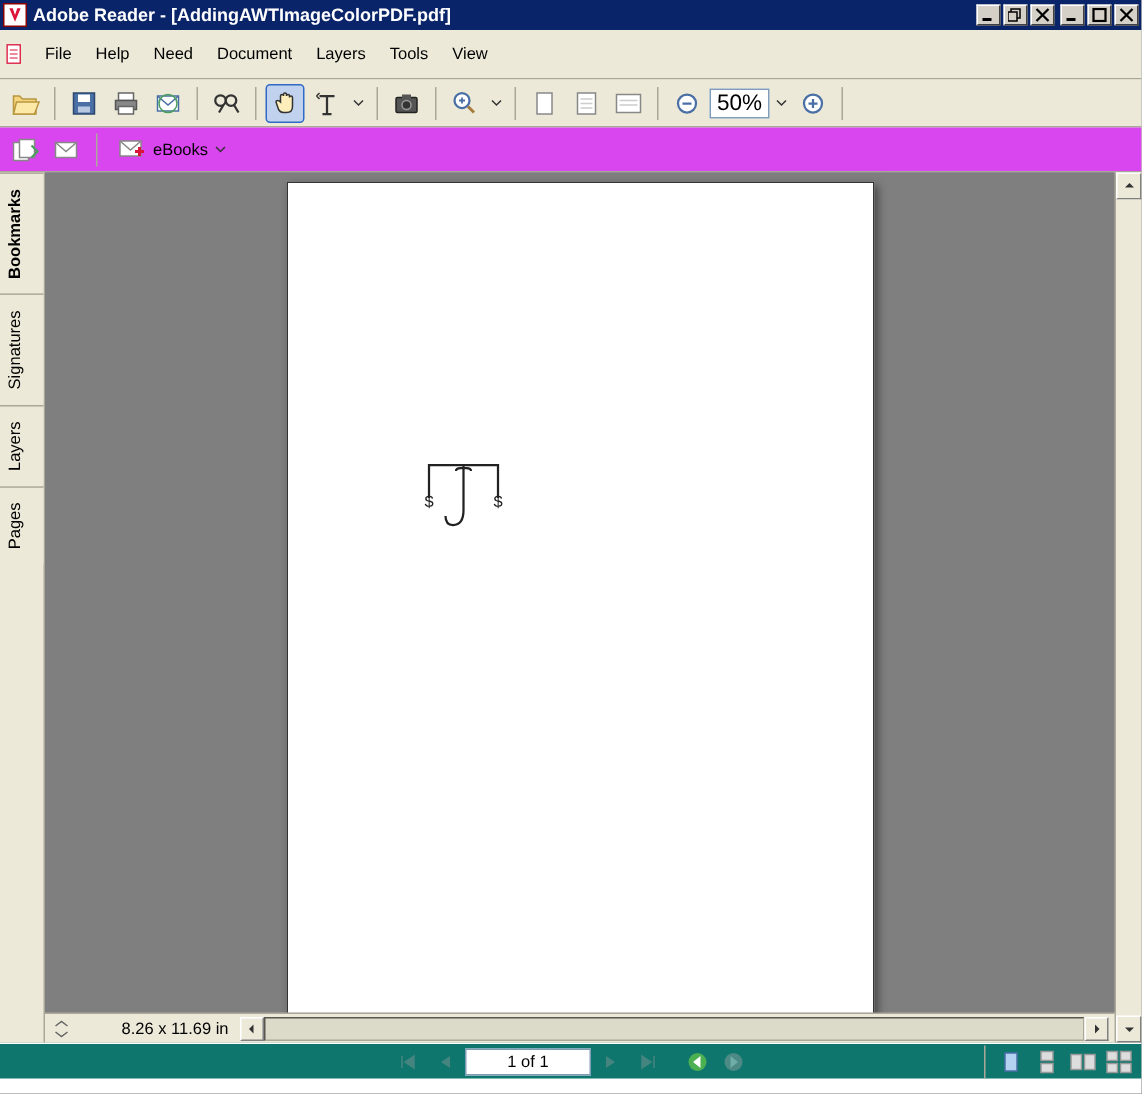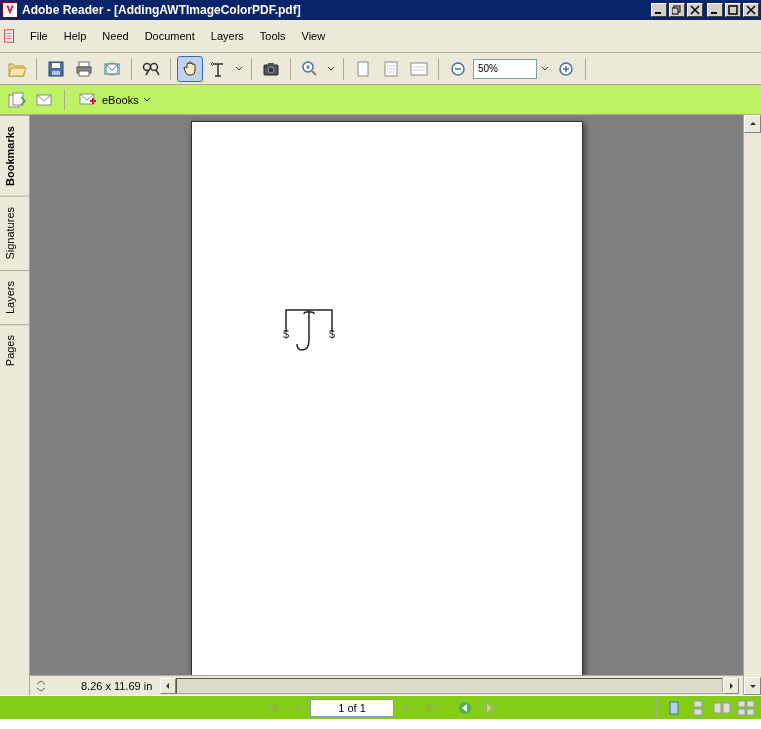--- a/index.html
+++ b/index.html
@@ -17,26 +17,26 @@
 .menubar { height: 20px; background: #ECE9D8; border-bottom: 1px solid #ACA899; display: flex; align-items: center; padding: 16px 2px; }
 .menubar-icon { width: 16px; height: 16px; margin-right: 4px; display: flex; align-items: center; justify-content: center; }
 .menu-item { padding: 2px 8px; cursor: pointer; }
 .menubar-spacer { flex: 1; }
 
 
 .toolbar { height: 32px; background: #ECE9D8; border-bottom: 1px solid #ACA899; display: flex; align-items: center; padding: 2px 4px; gap: 2px; }
 .tb-btn { width: 26px; height: 26px; display: flex; align-items: center; justify-content: center; cursor: pointer; border: 1px solid transparent; border-radius: 3px; }
 .tb-sep { width: 1px; height: 22px; background: #ACA899; margin: 0 4px; }
 .tb-dropdown { width: 12px; display: flex; align-items: center; justify-content: center; cursor: pointer; }
-.zoom-input { width: 64px; height: 20px; border: 1px solid #7F9DB9; padding: 0 4px; font-size: 10px; }
+.zoom-input { width: 40px; height: 20px; border: 1px solid #7F9DB9; padding: 0 4px; font-size: 15px; }
 .promo { flex: 0 0 148px; height: 28px; background: #F6EBA7; border: 1px solid #C9B062; display: flex; align-items: center; justify-content: center; text-align: center; font-size: 10px; color: #333; cursor: pointer; margin-left: auto; gap: 4px; }
 .promo-icon { width: 18px; }
 
 
-.toolbar2 { height: 30px; background: #bef264; border-bottom: 1px solid #ACA899; display: flex; align-items: center; padding: 2px 4px; gap: 2px; }
+.toolbar2 { height: 30px; background: #d946ef; border-bottom: 1px solid #ACA899; display: flex; align-items: center; padding: 2px 4px; gap: 2px; }
 .ebooks-btn { height: 24px; padding: 0 6px; display: flex; align-items: center; gap: 4px; cursor: pointer; border: 1px solid transparent; border-radius: 3px; }
 
 
 .main-area { display: flex; height: 580px; background: #808080; }
 .nav-pane { width: 30px; background: #ECE9D8; border-right: 1px solid #ACA899; display: flex; flex-direction: column; position: relative; }
 .nav-tab { writing-mode: vertical-rl; transform: rotate(180deg); padding: 10px 4px; font-size: 11px; cursor: pointer; background: #ECE9D8; border-bottom: 1px solid #ACA899; text-align: center; }
 .nav-tab.active { background: #ECE9D8; font-weight: bold; }
 
 .doc-area { flex: 1; display: flex; flex-direction: column; position: relative; }
 .doc-viewport { flex: 1; background: #7F7F7F; display: flex; align-items: flex-start; justify-content: center; padding: 6px; position: relative; overflow: hidden; }
@@ -48,21 +48,21 @@
 .scroll-track { flex: 1; background: #ECE9D8; }
 
 
 .statusbar { height: 20px; background: #ECE9D8; border-top: 1px solid #ACA899; display: flex; align-items: center; padding: 0 4px; font-size: 11px; }
 .status-grip { width: 14px; height: 14px; display: flex; align-items: center; justify-content: center; }
 .status-text { padding: 0 8px; margin-left: 25px; }
 .hscroll-btn { width: 16px; height: 16px; background: #ECE9D8; border: 1px solid #fff; border-right-color: #808080; border-bottom-color: #808080; display: flex; align-items: center; justify-content: center; cursor: pointer; }
 .hscroll-track { flex: 1; height: 16px; background: #DCDAC9; border: 1px inset #ACA899; }
 
 
-.navbar { height: 24px; background: #84cc16; border-top: 1px solid #fff; display: flex; align-items: center; padding: 0 4px; gap: 2px; }
+.navbar { height: 24px; background: #0f766e; border-top: 1px solid #fff; display: flex; align-items: center; padding: 0 4px; gap: 2px; }
 .nav-spacer-left { width: 256px; }
 .nav-btn { width: 22px; height: 20px; display: flex; align-items: center; justify-content: center; cursor: pointer; border: 1px solid transparent; border-radius: 2px; }
 .nav-btn.disabled { opacity: 0.4; cursor: default; }
 .page-input { width: 84px; height: 18px; border: 1px solid #7F9DB9; text-align: center; font-size: 11px; background: #fff; }
 .navbar-spacer { flex: 1; }
 
 svg { display: block; }
 </style>
 </head>
 <body>

